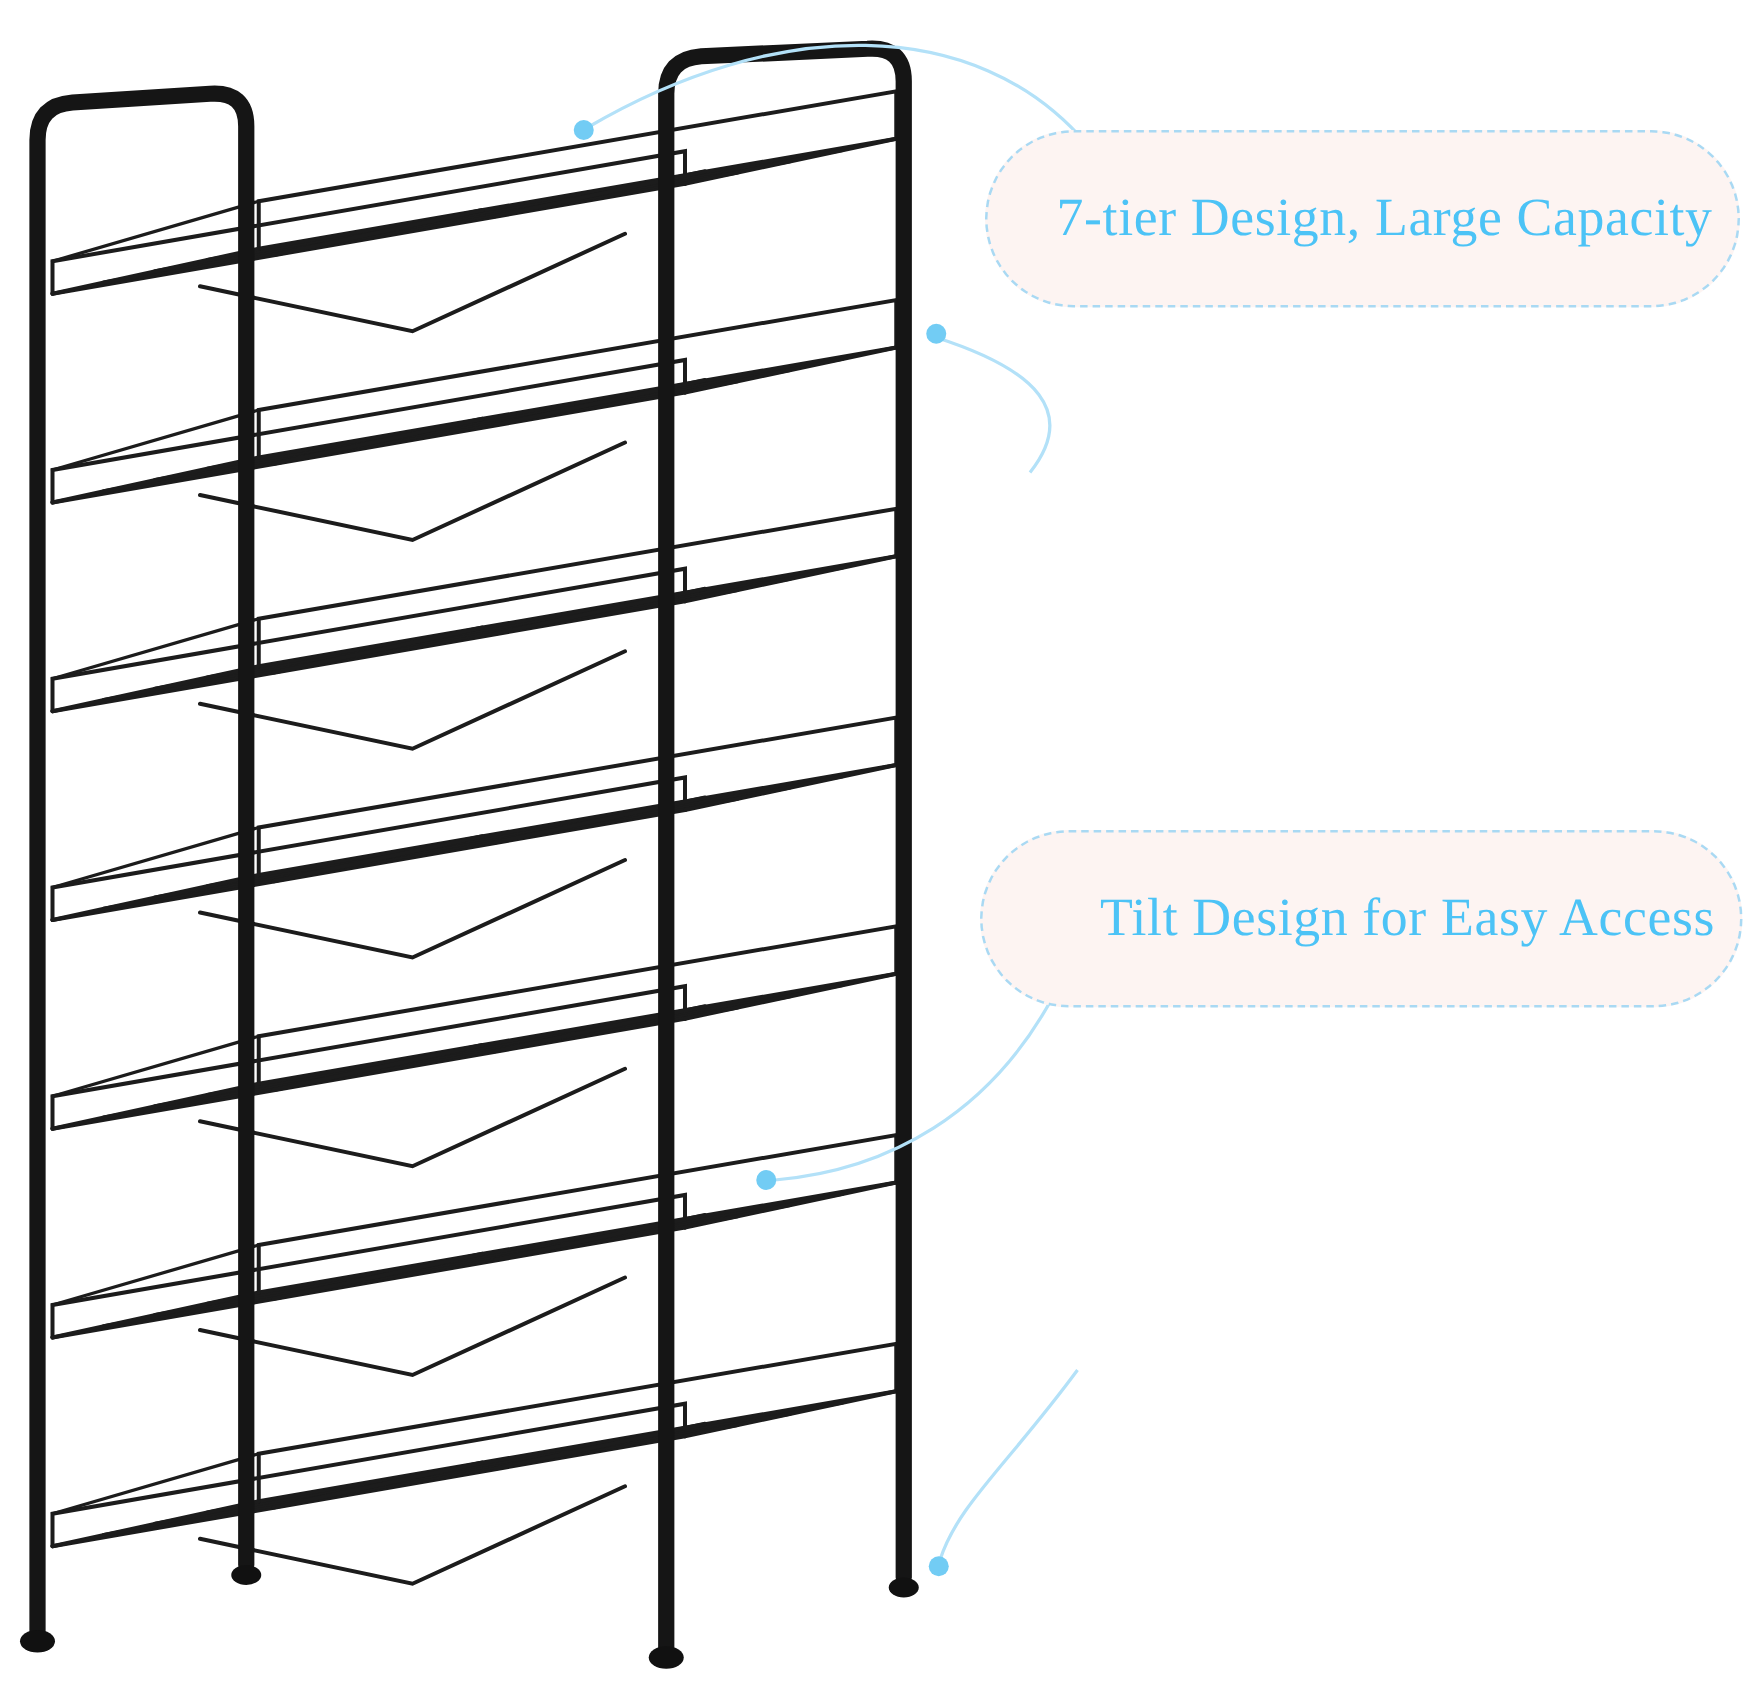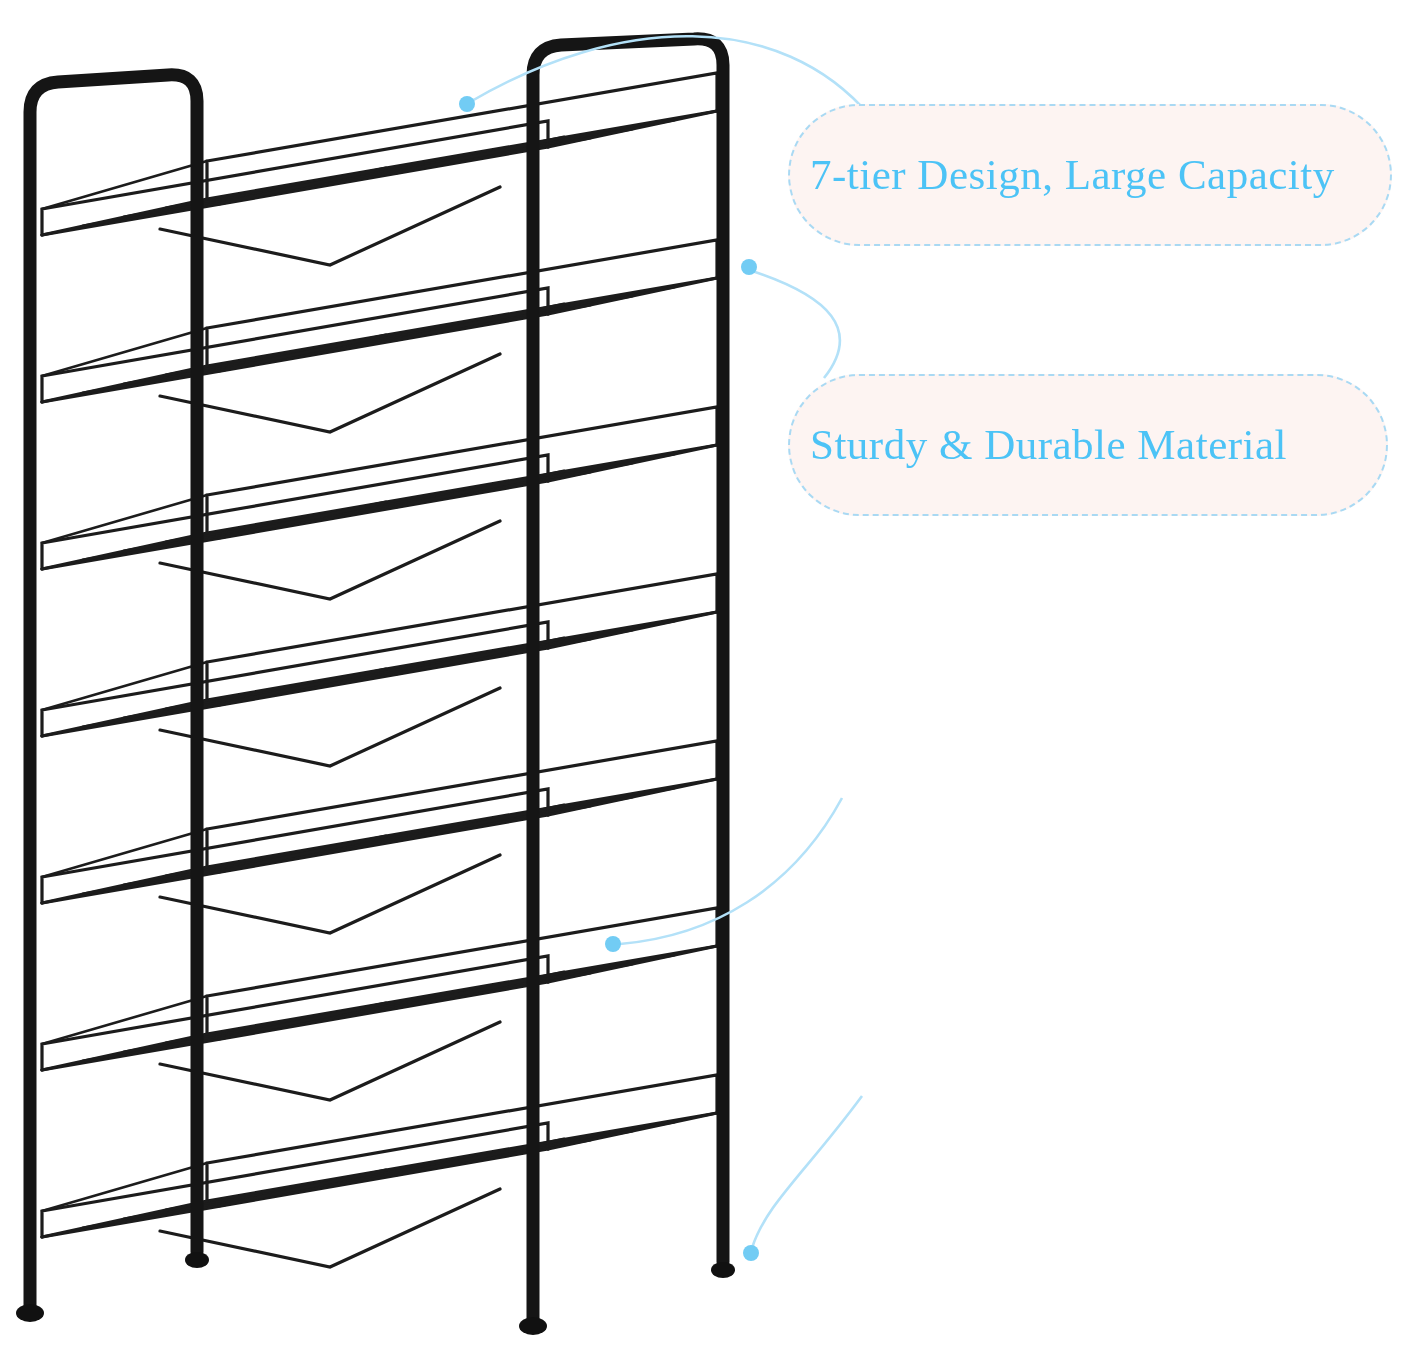--- a/index.html
+++ b/index.html
@@ -6,21 +6,21 @@
   .stage{
     position:relative;
     width:1408px;height:1350px;
     background:#ffffff;
     overflow:hidden;
     font-family:"Liberation Serif", serif;
   }
   .layer{position:absolute;left:0;top:0;}
   .callout{
     position:absolute;
-    display:flex;align-items:center;justify-content:flex-start;
+    display:flex;align-items:center;justify-content:flex-end;
     background:#fdf4f2;
     border:2px dashed #a9d9f3;
     border-radius:80px;
     color:#4cc3f6;
     font-size:43px;
     line-height:1.1;
     letter-spacing:0.5px;
     text-align:center;
     box-sizing:border-box;
     padding:0 20px;
@@ -99,17 +99,17 @@
       <circle cx="467" cy="104" r="8"></circle>
       <circle cx="749" cy="267" r="8"></circle>
       <circle cx="613" cy="944" r="8"></circle>
       <circle cx="751" cy="1253" r="8"></circle>
     </g>
   </svg>
 
   <div class="callout c1">
     <span>7-tier Design, Large Capacity</span>
   </div>
-  <div class="callout c2">
-    <span>Sturdy &amp; Durable Material</span>
+  <div class="callout c3">
+    <span>Tilt Design for Easy Access</span>
   </div>
 
 </div>
 
 </body></html>

